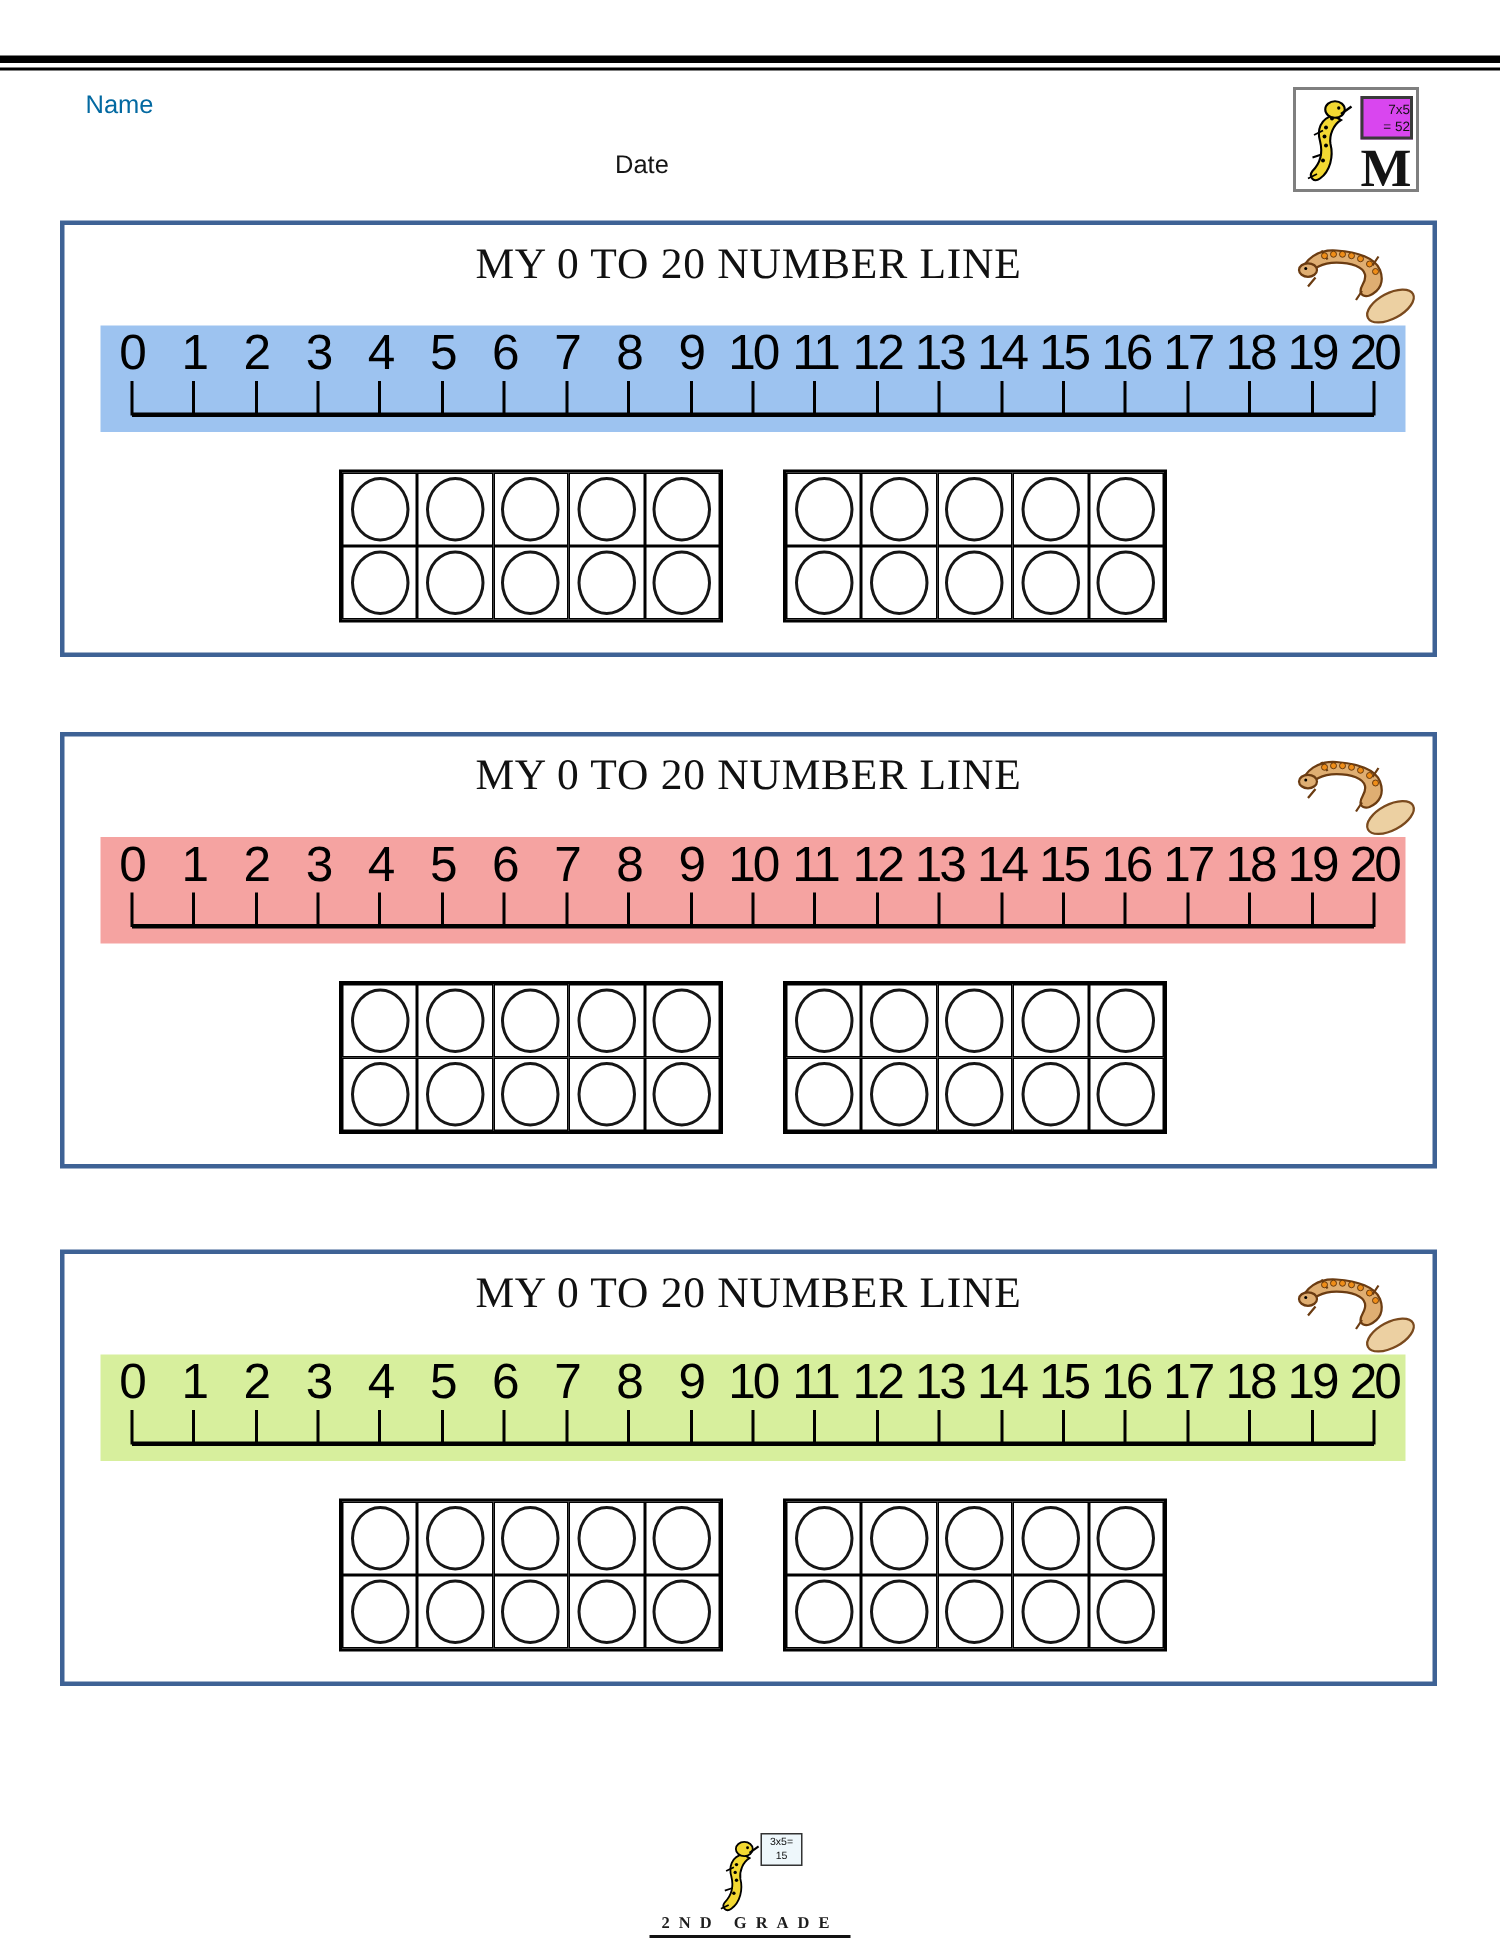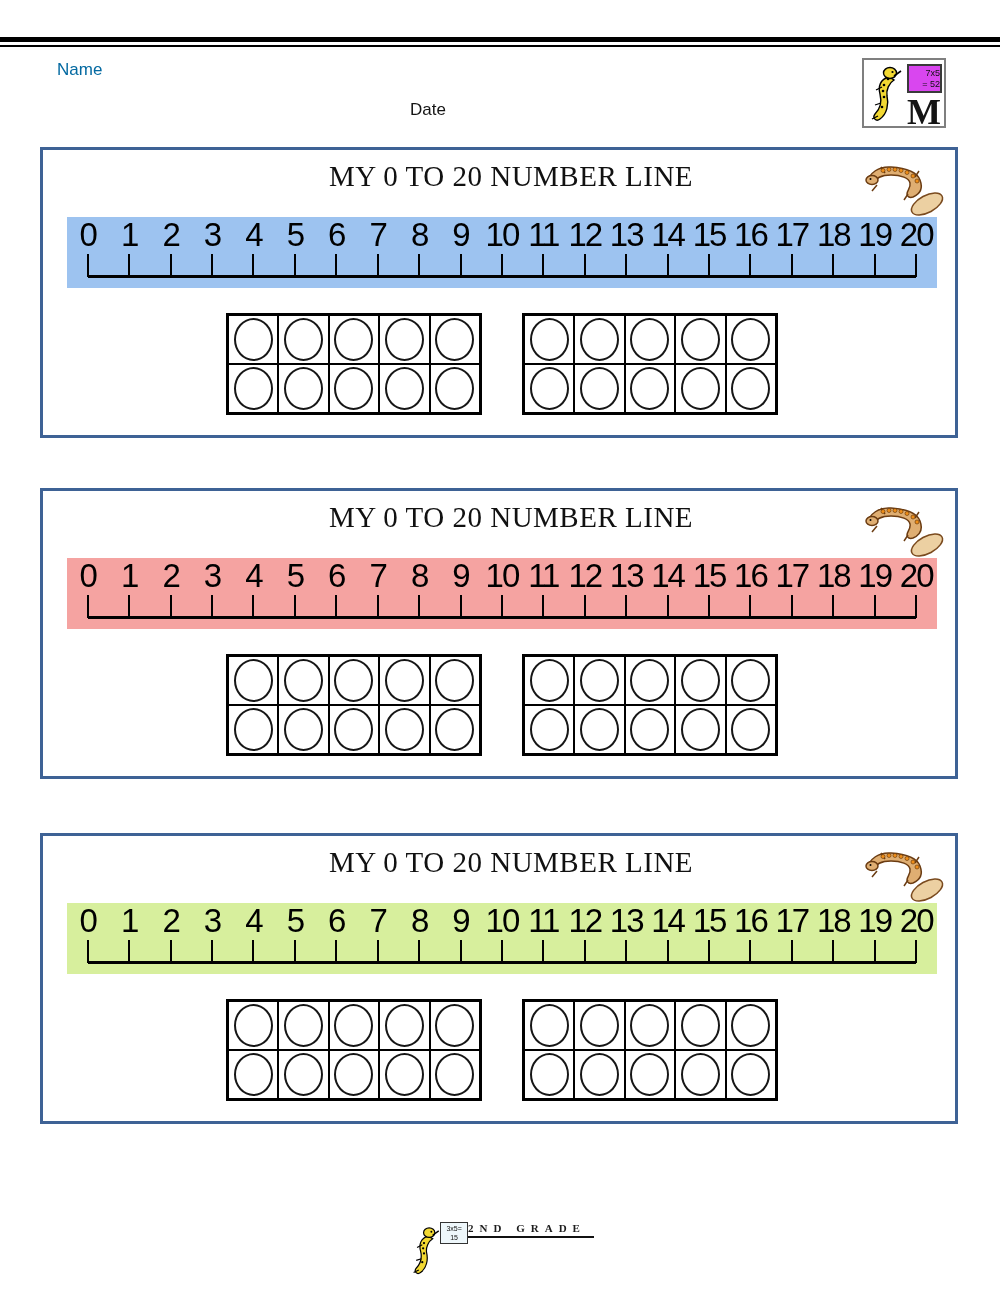--- a/index.html
+++ b/index.html
@@ -24,21 +24,21 @@
   .corner-m { position:absolute; bottom:-4px; right:3px; font-family:"Liberation Serif", serif;
               font-weight:800; font-size:36px; color:#141414; line-height:1; }
 
   
   .section { position:absolute; left:40px; width:912px; height:285px;
              border:3px solid #3e6295; background:#fff; }
   .section-0 { top:147px; } .section-1 { top:488px; } .section-2 { top:833px; }
 
   .section-title { position:absolute; top:10px; left:0; width:100%; text-align:center;
                    font-family:"Liberation Serif", serif; font-size:29px; color:#111;
-                   letter-spacing:0.5px; white-space:nowrap;margin-left:12px; }
+                   letter-spacing:0.5px; white-space:nowrap; }
   .newt { position:absolute; top:10px; right:6px; width:86px; height:58px; }
 
   
   .band { position:absolute; top:67px; left:24px; width:870px; height:71px; }
   .slots { position:absolute; inset:0; display:flex; }
   .slot { flex:1; position:relative; text-align:center; }
   .num  { display:block; font-size:33px; line-height:36px; height:36px; color:#000;
           letter-spacing:-2px; font-family:"Liberation Sans", sans-serif; }
   .tick { position:absolute; top:37px; left:50%; margin-left:-1px; width:2px; height:23px; background:#000; }
   .baseline { position:absolute; top:58px; left:calc(100%/42); right:calc(100%/42);
@@ -47,21 +47,21 @@
   
   .tenframe { position:absolute; top:163px; width:252px; height:98px; border:2px solid #000;
               background:#fff; display:grid; grid-template-columns:repeat(5,1fr);
               grid-template-rows:1fr 1fr; }
   .tf-left  { left:183px; } .tf-right { left:479px; }
   .cell { border:1px solid #000; display:flex; align-items:center; justify-content:center; }
   .circle { width:35px; height:39px; border:2.5px solid #161616; border-radius:50%; background:#fff; }
 
   
   .footer { position:absolute; top:1222px; left:0; width:100%; display:flex; justify-content:center; }
-  .footer-inner { position:relative; display:flex; align-items:flex-start; }
+  .footer-inner { position:relative; display:flex; align-items:center;flex-direction:column; }
   .f-logo { position:relative; width:64px; height:54px; margin-right:-10px; z-index:2; }
   .f-sign { position:absolute; top:0; right:2px; width:28px; height:22px; background:#eef7fb;
             border:1.5px solid #333; font-size:7px; line-height:1.3; text-align:center;
             color:#111; box-sizing:border-box; padding-top:1px; }
   .f-text { display:flex; flex-direction:column; align-items:center; }
   .f-grade { font-family:"Liberation Serif", serif; font-size:11px; font-weight:700;
              letter-spacing:6px; color:#1d1d1d; padding:0 8px; }
   .f-rule  { width:100%; height:2px; background:#111; margin:2px 0 0; }
   .f-site  { font-family:"Liberation Serif", serif; font-size:22px; font-weight:700;
              letter-spacing:1px; color:#3d3d3d; -webkit-text-stroke:0.8px #000; line-height:1.1; }

